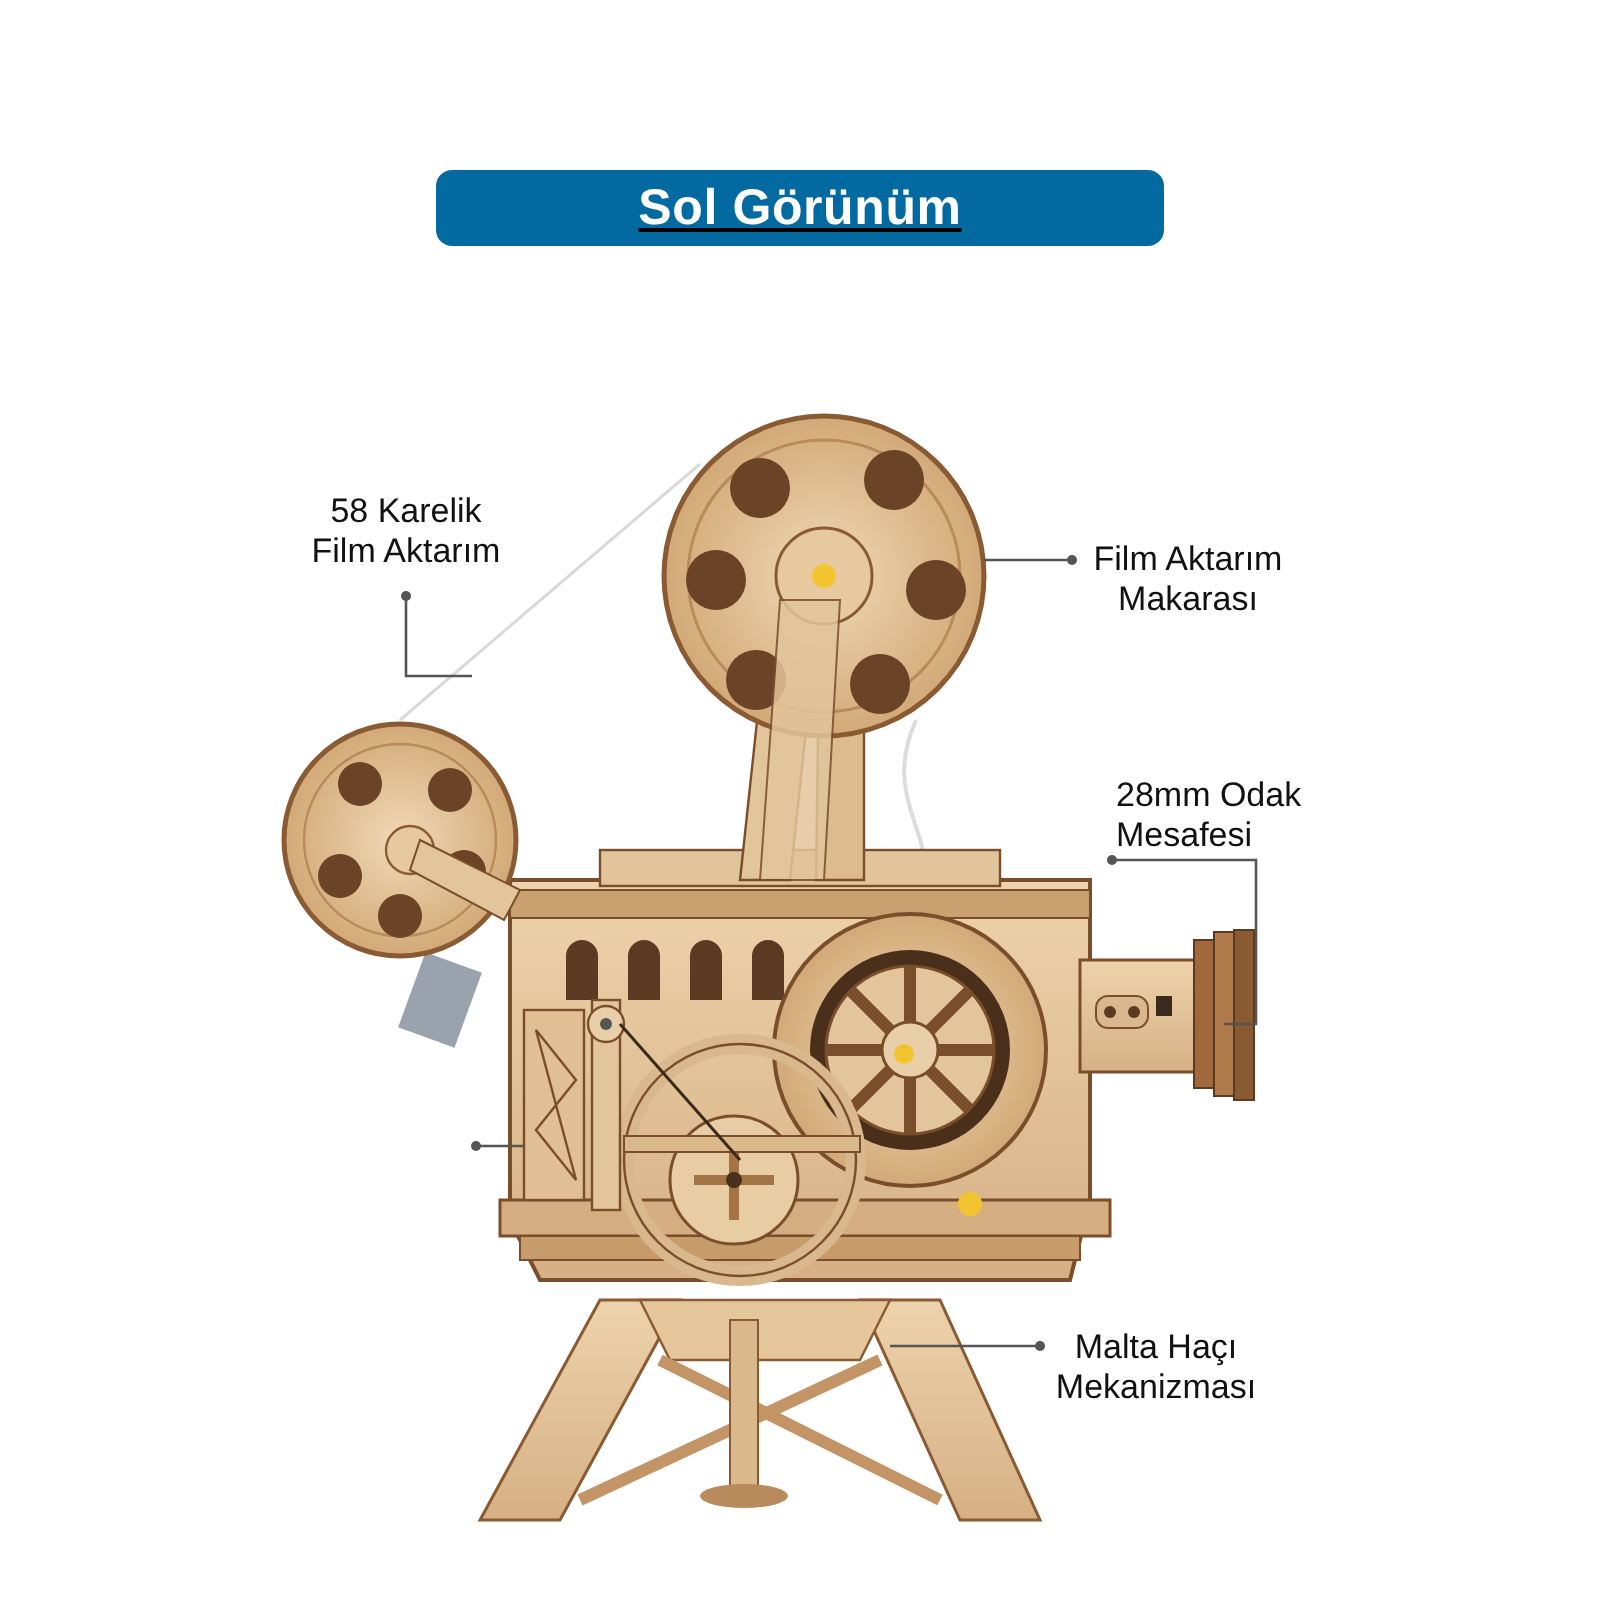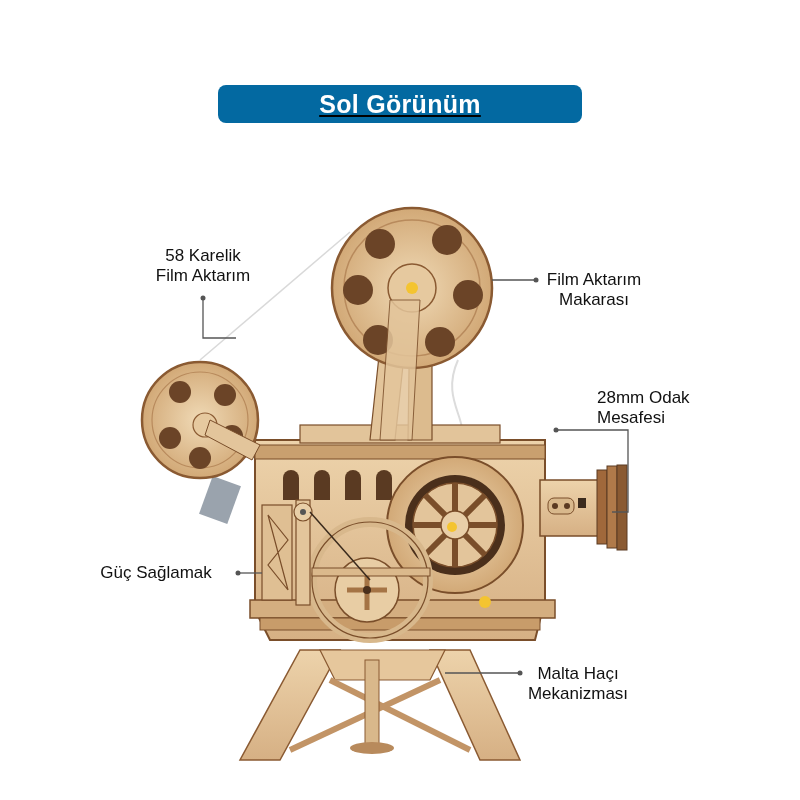--- a/index.html
+++ b/index.html
@@ -174,25 +174,24 @@
 <div class="label" style="left:148px; top:246px; width:110px;">
   <div>58 Karelik</div>
   <div>Film Aktarım</div>
 </div>
 
 <div class="label" style="left:540px; top:270px; width:108px;">
   <div>Film Aktarım</div>
   <div>Makarası</div>
 </div>
 
-<div class="label left-align" style="left:558px; top:388px; width:120px;margin-left:39px;">
+<div class="label left-align" style="left:558px; top:388px; width:120px;">
   <div>28mm Odak</div>
   <div>Mesafesi</div>
 </div>
 
 <div class="label" style="left:76px; top:563px; width:160px;">
-  <div>Güç Sağlamak</div>
 </div>
 
 <div class="label" style="left:518px; top:664px; width:120px;">
   <div>Malta Haçı</div>
   <div>Mekanizması</div>
 </div>
 
 </body></html>

